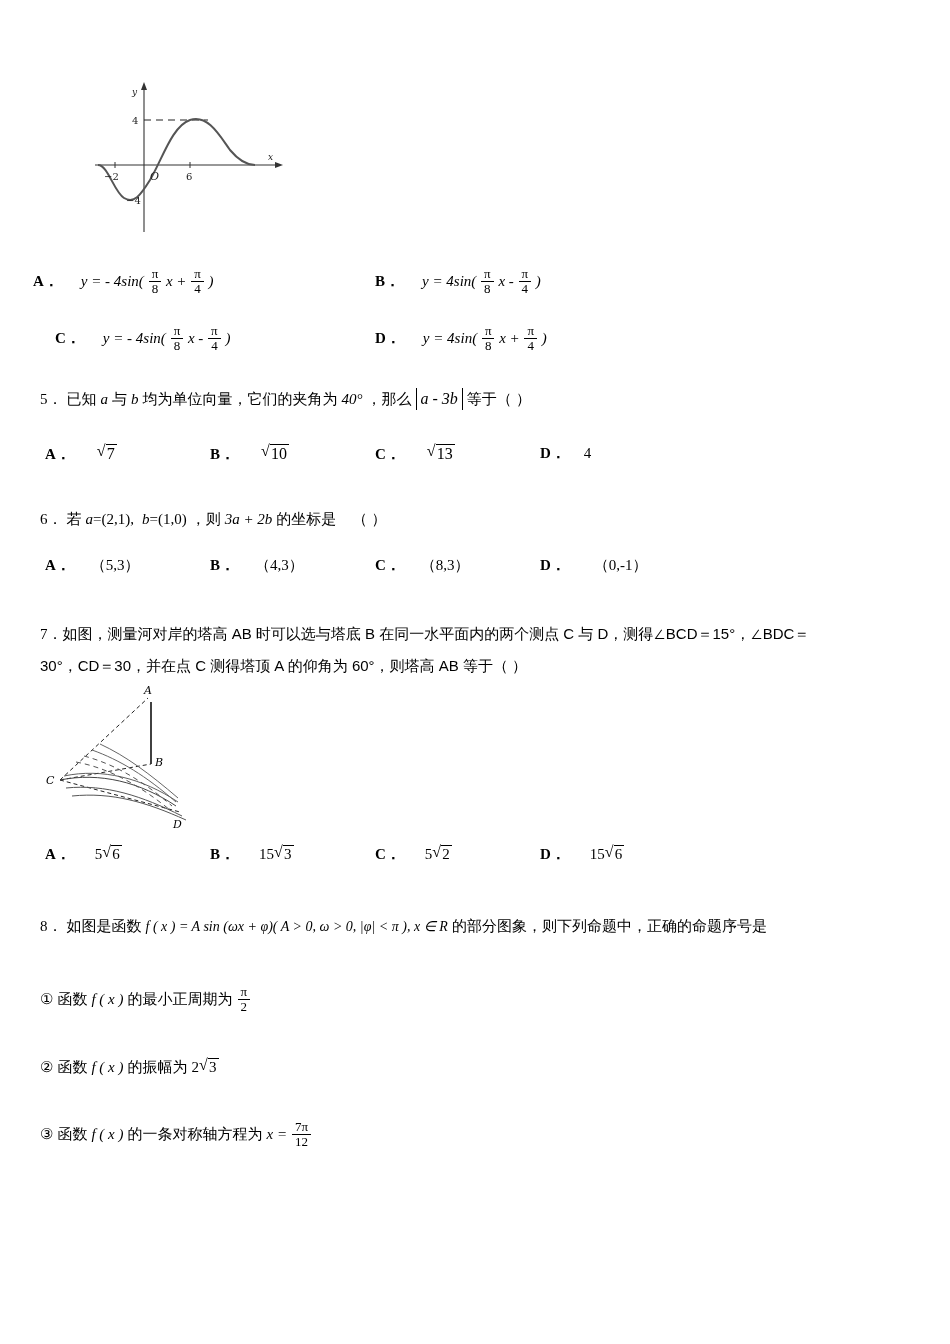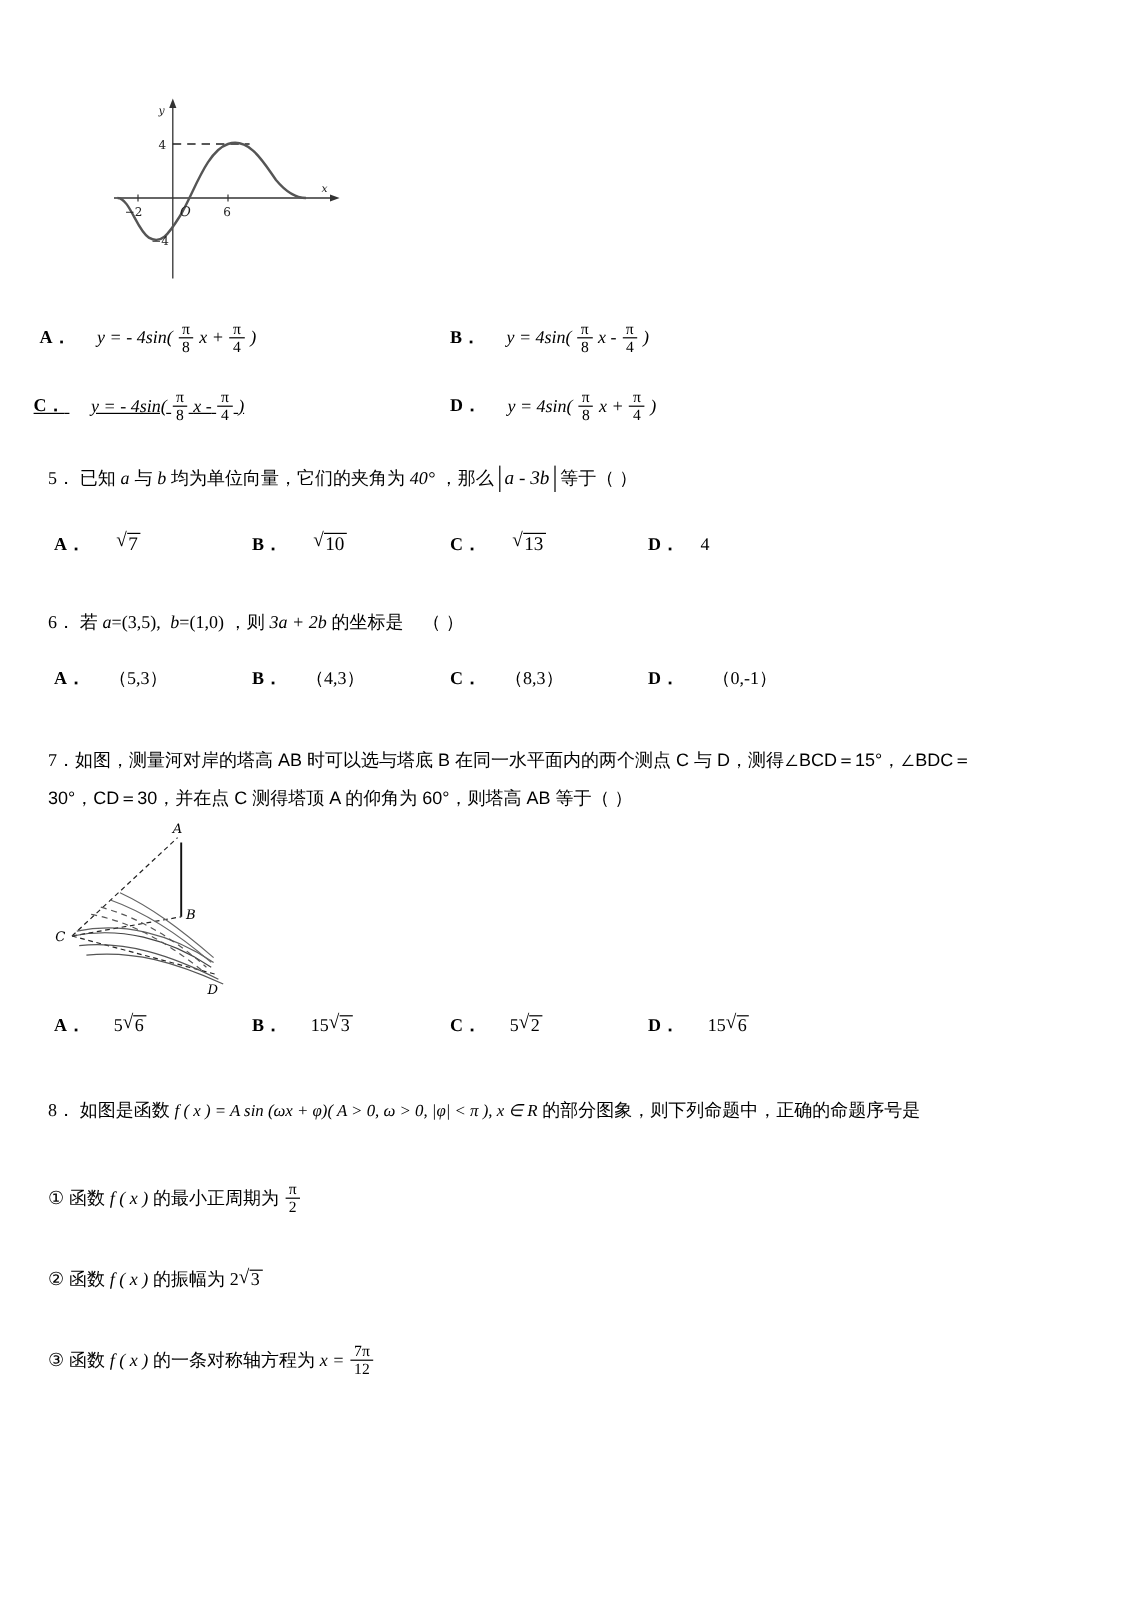--- a/index.html
+++ b/index.html
@@ -158,21 +158,21 @@
       </span>
       <span class="mathi">x -</span>
       <span class="frac">
         <span class="num">π</span>
         <span class="den">4</span>
       </span>
       <span class="mathi">)</span>
     </span>
   </div>
 
-  <div class="block" style="left:28px; top:325px; width:330px;text-decoration:underline;">
+  <div class="block" style="left:55px; top:325px; width:330px;">
     <span class="opt-label">C．</span>
     <span class="math" style="margin-left:18px;">
       <span class="mathi">y = - 4sin(</span>
       <span class="frac">
         <span class="num">π</span>
         <span class="den">8</span>
       </span>
       <span class="mathi">x -</span>
       <span class="frac">
         <span class="num">π</span>
@@ -225,21 +225,21 @@
     <span class="sqrt" style="margin-left:22px;text-align:center;"><span class="rad">13</span></span>
   </div>
   <div class="block" style="left:540px; top:444px;">
     <span class="opt-label">D．</span>
     <span class="math" style="margin-left:14px;">4</span>
   </div>
 
   <div class="block" style="left:40px; top:505px; width:870px;">
     <span class="qnum">6．</span>
     <span class="qtext">若</span>
-    <span class="mathi">a</span><span class="math">=(3,5),</span>
+    <span class="mathi">a</span><span class="math">=(2,1),</span>
     <span class="mathi" style="margin-left:4px;">b</span><span class="math">=(1,0)</span>
     <span class="qtext">，则</span>
     <span class="mathi">3a + 2b</span>
     <span class="qtext">的坐标是</span>
     <span class="qtext" style="margin-left:12px;">（   ）</span>
   </div>
 
   <div class="block" style="left:45px; top:556px;">
     <span class="opt-label">A．</span>
     <span class="math" style="margin-left:16px;">（5,3）</span>

